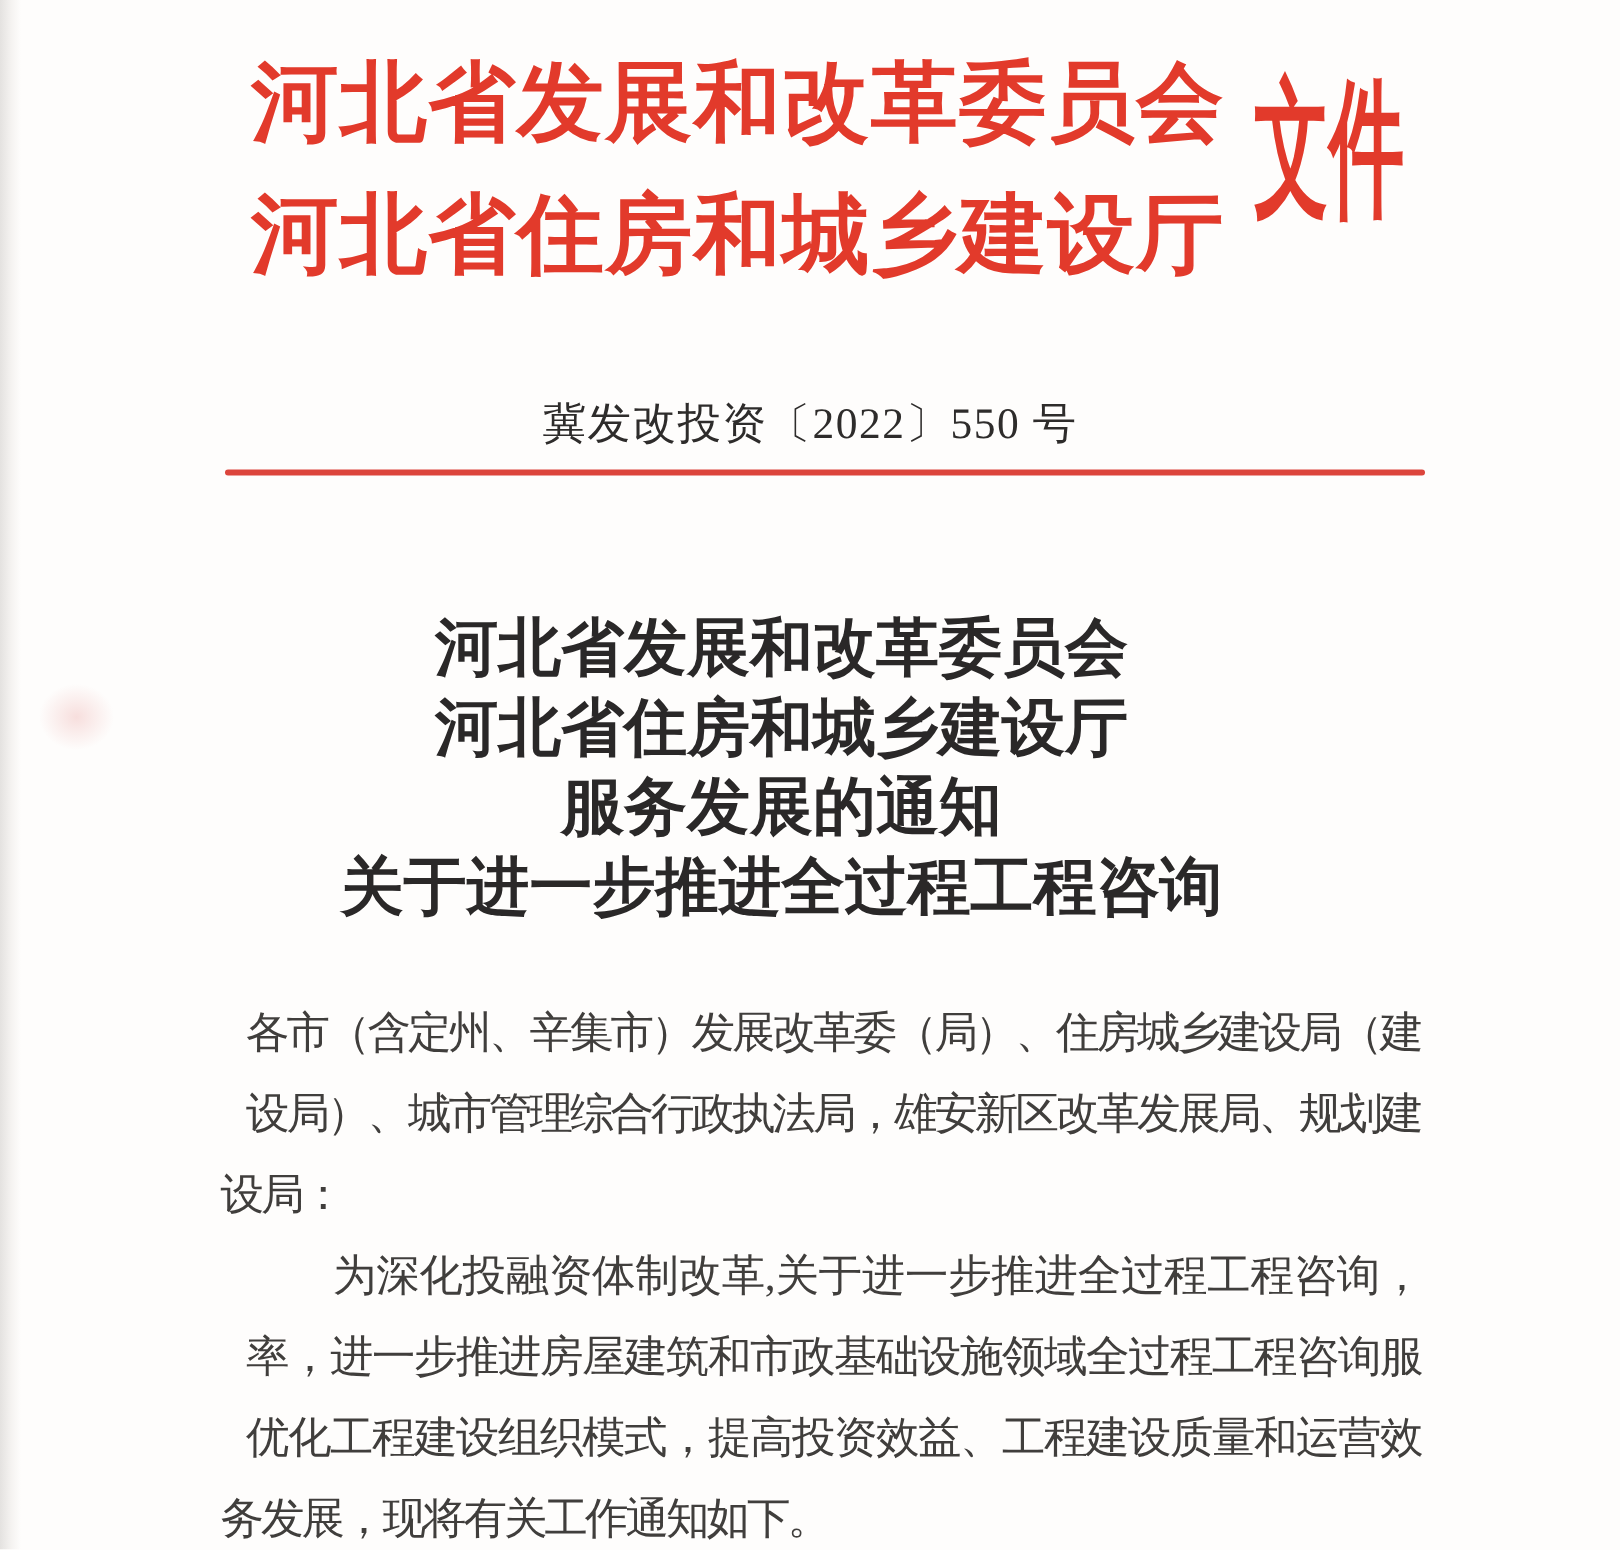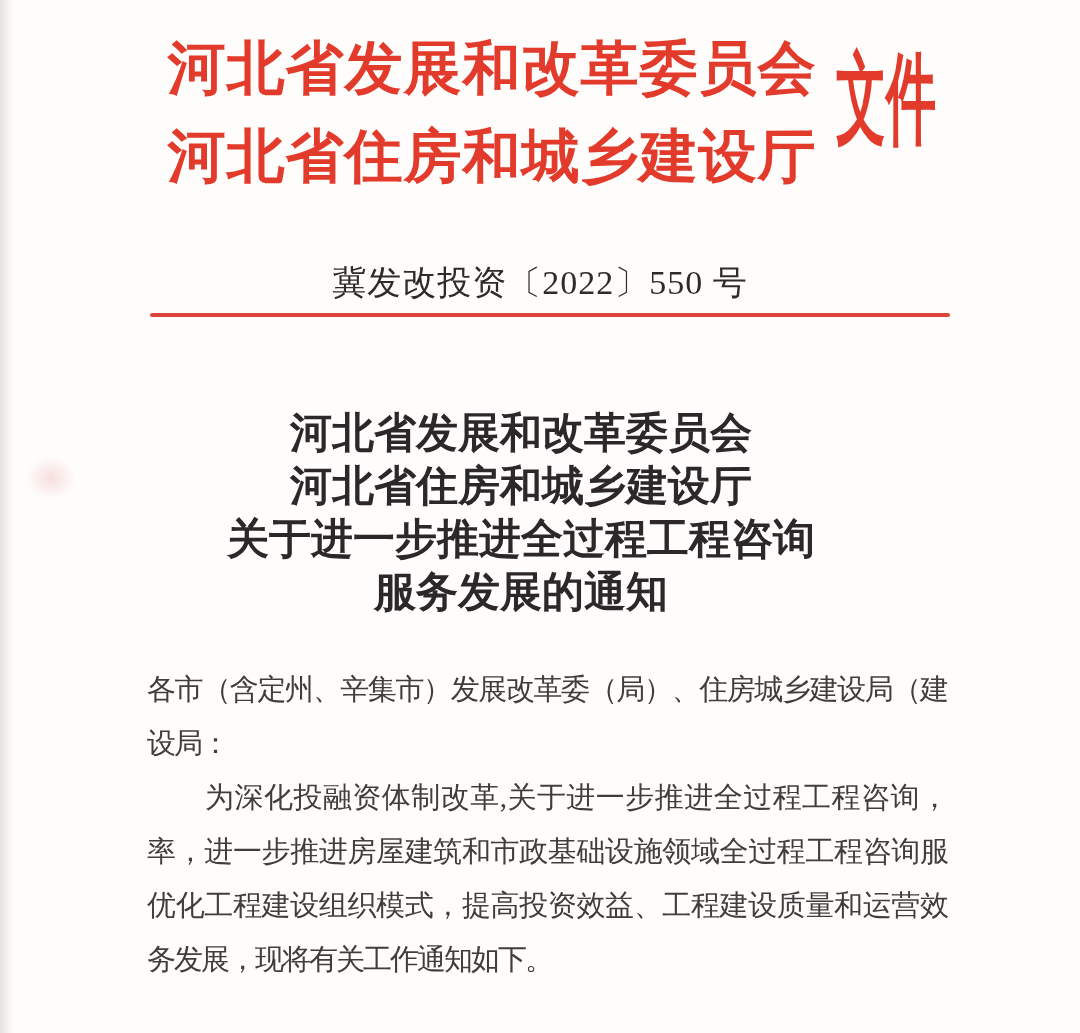--- a/index.html
+++ b/index.html
@@ -37,21 +37,21 @@
     font-weight: 700;
     font-size: 100px;
     line-height: 100px;
     white-space: nowrap;
     transform: scaleX(0.5);
     transform-origin: left top;
   }
   .doc-number {
     position: absolute; top: 262px; left: 0; width: 1080px;
     text-align: center;
-    font-size: 34px;
+    font-size: 29px;
     line-height: 42px;
     letter-spacing: 1px;
     color: #2e2c2b;
   }
   .red-rule {
     position: absolute; top: 313px; left: 150px;
     width: 800px; height: 4px;
     background: #dc453c;
     border-radius: 2px;
   }
@@ -63,21 +63,21 @@
     font-weight: 700;
     color: #2a2828;
   }
   .body-text {
     position: absolute; top: 662px; left: 147px; width: 800px;
     font-size: 29px;
     line-height: 54px;
     letter-spacing: -2px;
     color: #403e3c;
   }
-  .jline { text-align: justify; text-align-last: justify; }
+  .jline { text-align: justify; text-align-last: justify; margin-left: 17px; }
   .lline { text-align: center; text-align-last: left; }
   .indent { text-indent: 58px; }
 </style>
 </head>
 <body>
 
 <div class="page">
 
   <div class="scan-edge"></div>
   <div class="smudge"></div>
@@ -90,27 +90,28 @@
     <div class="wenjian">文件</div>
   </header>
 
   <div class="doc-number">冀发改投资〔2022〕550 号</div>
 
   <div class="red-rule"></div>
 
   <h1 class="title">
     <div>河北省发展和改革委员会</div>
     <div>河北省住房和城乡建设厅</div>
+    <div>服务发展的通知</div>
     <div>关于进一步推进全过程工程咨询</div>
-    <div>服务发展的通知</div>
   </h1>
 
   <div class="body-text">
     <div>
       <div class="jline">各市（含定州、辛集市）发展改革委（局）、住房城乡建设局（建</div>
+      <div class="jline">设局）、城市管理综合行政执法局，雄安新区改革发展局、规划建</div>
       <div class="lline">设局：</div>
     </div>
     <div>
       <div class="jline indent">为深化投融资体制改革,关于进一步推进全过程工程咨询，</div>
       <div class="jline">率，进一步推进房屋建筑和市政基础设施领域全过程工程咨询服</div>
       <div class="jline">优化工程建设组织模式，提高投资效益、工程建设质量和运营效</div>
       <div class="lline">务发展，现将有关工作通知如下。</div>
     </div>
   </div>
 

